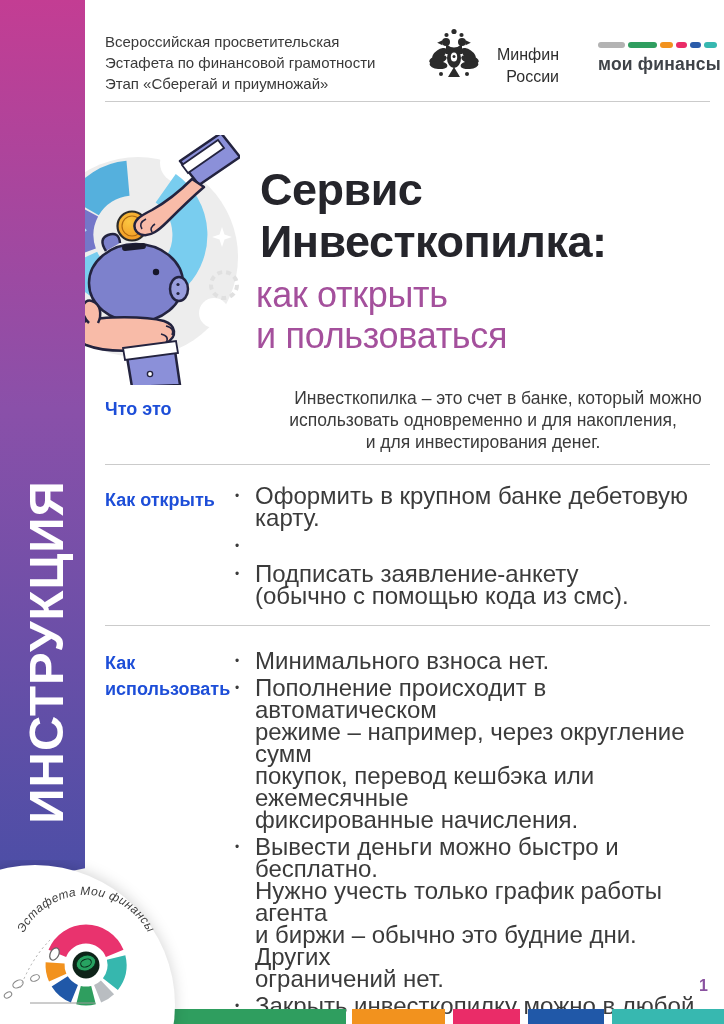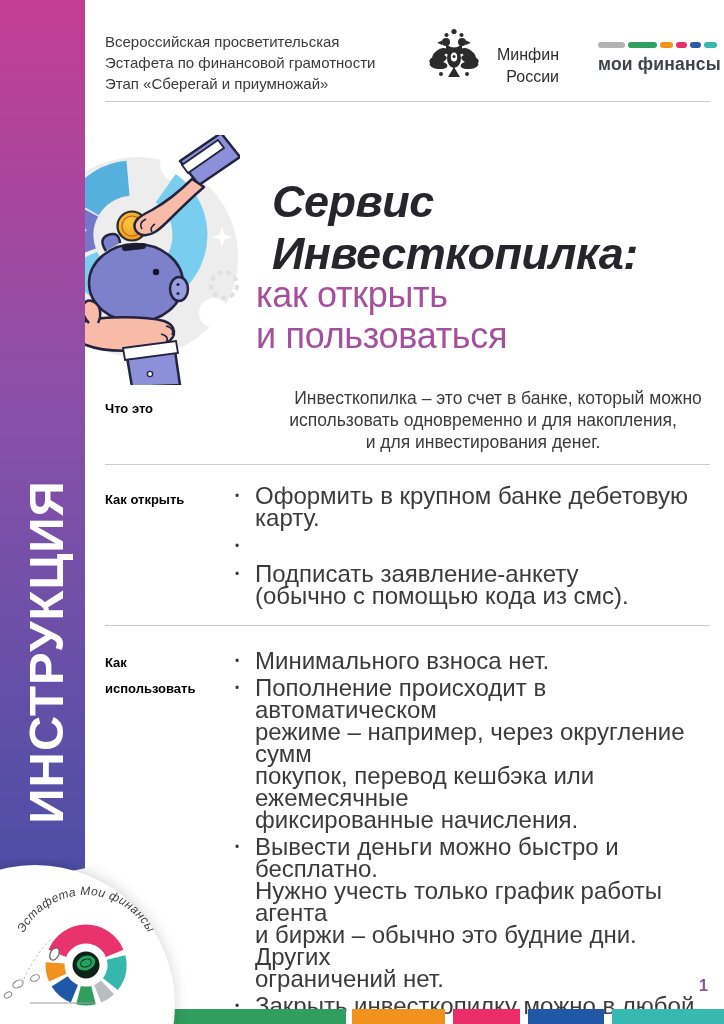--- a/index.html
+++ b/index.html
@@ -41,21 +41,21 @@
   .mf-word{margin-top:6px;font-size:17.5px;font-weight:bold;color:#3f4348;letter-spacing:.2px;}
 
   .divider{left:105px;width:605px;height:0;border-top:1px solid #cbcbcb;}
   .div1{top:101px;} .div2{top:464px;} .div3{top:625px;}
 
   
   .title-main{left:256px;top:160px;font-size:45px;line-height:52px;font-weight:bold;color:#25252b;letter-spacing:-.5px;}
   .title-sub{left:256px;top:274px;font-size:36px;line-height:41px;color:#a4509c;letter-spacing:-.3px;}
 
   
-  .sec-label{left:105px;width:135px;font-size:13px;line-height:26px;font-weight:bold;color:#000000;}
+  .sec-label{left:105px;width:135px;font-size:18px;line-height:26px;font-weight:bold;color:#1d4ed8;}
   .lab1{top:396px;} .lab2{top:487px;} .lab3{top:650px;}
   .body-par{left:252px;top:387px;width:462px;font-size:17.5px;line-height:22px;color:#3b3b3b;text-indent:30px;text-align:center;}
   .blist{left:235px;width:478px;list-style:none;margin:0;padding:0;}
   .list2{top:485px;} .list3{top:650px;}
   .blist li{display:flex;margin:0 0 6px 0;}
   .list3 li{margin-bottom:5px;}
   .bdot{width:20px;flex:0 0 20px;font-size:12px;line-height:22px;color:#3b3b3b;}
   .btext{font-size:24px;line-height:22px;color:#3b3b3b;}
 
   
@@ -179,21 +179,21 @@
   </g>
 
   <g fill="#ffffff">
     <path d="M194 92 L196.5 99.5 L204 102 L196.5 104.5 L194 112 L191.5 104.5 L184 102 L191.5 99.5 Z"></path>
     <path d="M24 102 L25.8 107.2 L31 109 L25.8 110.8 L24 116 L22.2 110.8 L17 109 L22.2 107.2 Z"></path>
     <path d="M148 12 L149.5 16.5 L154 18 L149.5 19.5 L148 24 L146.5 19.5 L142 18 L146.5 16.5 Z"></path>
     <path d="M172 206 L173.5 210.5 L178 212 L173.5 213.5 L172 218 L170.5 213.5 L166 212 L170.5 210.5 Z"></path>
   </g>
 </svg>
 
-<h1 class="abs title-main preline" style="margin:16px;font-style:italic;">Сервис
+<h1 class="abs title-main preline" style="margin:4px;">Сервис
 Инвесткопилка:</h1>
 <div class="abs title-sub preline">как открыть
 и пользоваться</div>
 
 <div class="abs sec-label lab1">Что это</div>
 <div class="abs body-par preline">Инвесткопилка – это счет в банке, который можно
 использовать одновременно и для накопления,
 и для инвестирования денег.</div>
 <div class="abs divider div2"></div>
 

